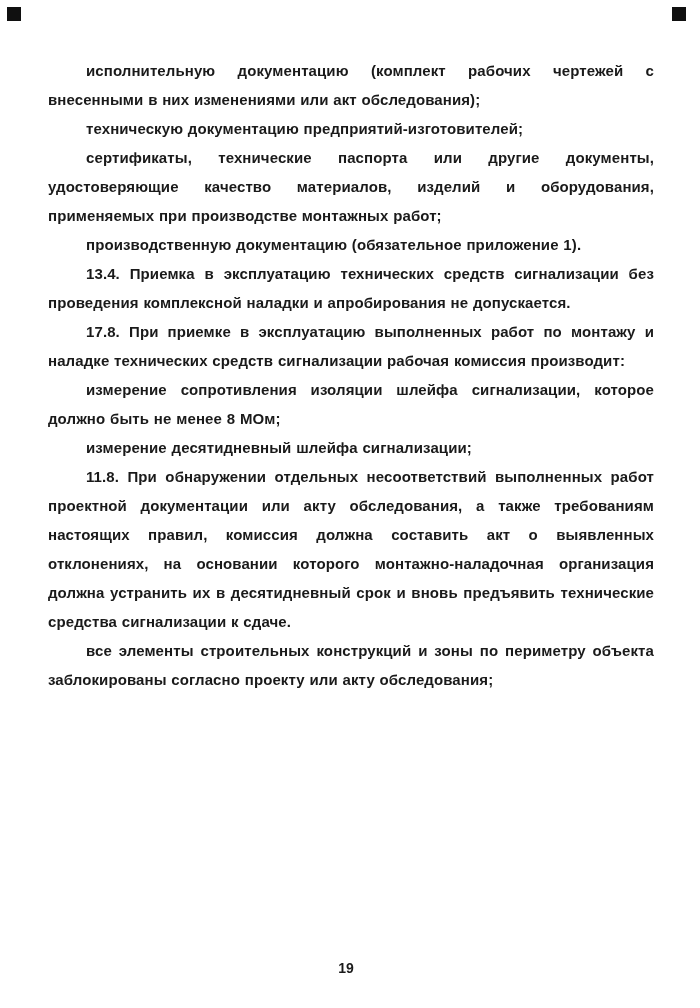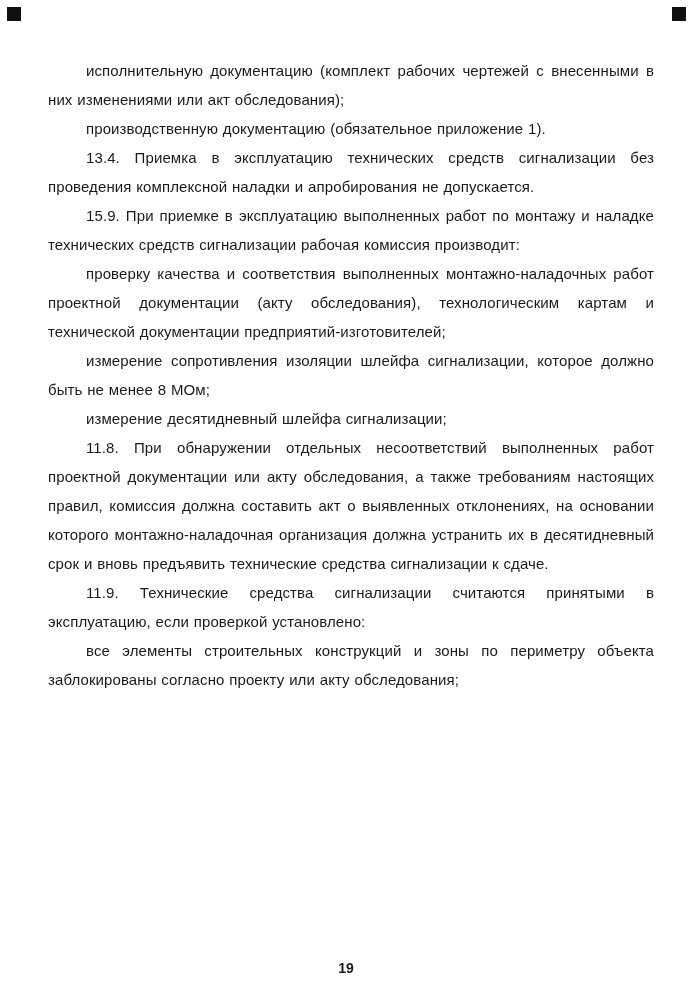--- a/index.html
+++ b/index.html
@@ -28,21 +28,21 @@
     left: 48px;
     right: 46px;
     top: 56px;
   }
   .page-content p {
     margin: 0;
     text-indent: 38px;
     text-align: justify;
     font-size: 15px;
     line-height: 29px;
-    font-weight: 400;
+    font-weight: 700;
     letter-spacing: 0.1px;
     word-spacing: 0.5px;
     hyphens: auto;
   }
   .page-number {
     position: absolute;
     left: 0;
     right: 8px;
     bottom: 32px;
     text-align: center;
@@ -52,24 +52,24 @@
   }
 </style>
 </head>
 <body>
 
 <div class="scan-mark tl"></div>
 <div class="scan-mark tr"></div>
 
 <div class="page-content">
   <p>исполнительную документацию (комплект рабочих чертежей с внесенными в них изменениями или акт обследования);</p>
+  <p>техническую документацию предприятий-изготовителей;</p>
+  <p>сертификаты, технические паспорта или другие документы, удостоверяющие качество материалов, изделий и оборудования, применяемых при производстве монтажных работ;</p>
   <p>производственную документацию (обязательное приложение 1).</p>
   <p>13.4. Приемка в эксплуатацию технических средств сигнализации без проведения комплексной наладки и апробирования не допускается.</p>
-  <p>15.9. При приемке в эксплуатацию выполненных работ по монтажу и наладке технических средств сигнализации рабочая комиссия производит:</p>
-  <p>проверку качества и соответствия выполненных монтажно-наладочных работ проектной документации (акту обследования), технологическим картам и технической документации предприятий-изготовителей;</p>
+  <p>17.8. При приемке в эксплуатацию выполненных работ по монтажу и наладке технических средств сигнализации рабочая комиссия производит:</p>
   <p>измерение сопротивления изоляции шлейфа сигнализации, которое должно быть не менее 8 МОм;</p>
   <p>измерение десятидневный шлейфа сигнализации;</p>
   <p>11.8. При обнаружении отдельных несоответствий выполненных работ проектной документации или акту обследования, а также требованиям настоящих правил, комиссия должна составить акт о выявленных отклонениях, на основании которого монтажно-наладочная организация должна устранить их в десятидневный срок и вновь предъявить технические средства сигнализации к сдаче.</p>
-  <p>11.9. Технические средства сигнализации считаются принятыми в эксплуатацию, если проверкой установлено:</p>
   <p>все элементы строительных конструкций и зоны по периметру объекта заблокированы согласно проекту или акту обследования;</p>
 </div>
 
 <div class="page-number">19</div>
 
 </body></html>

